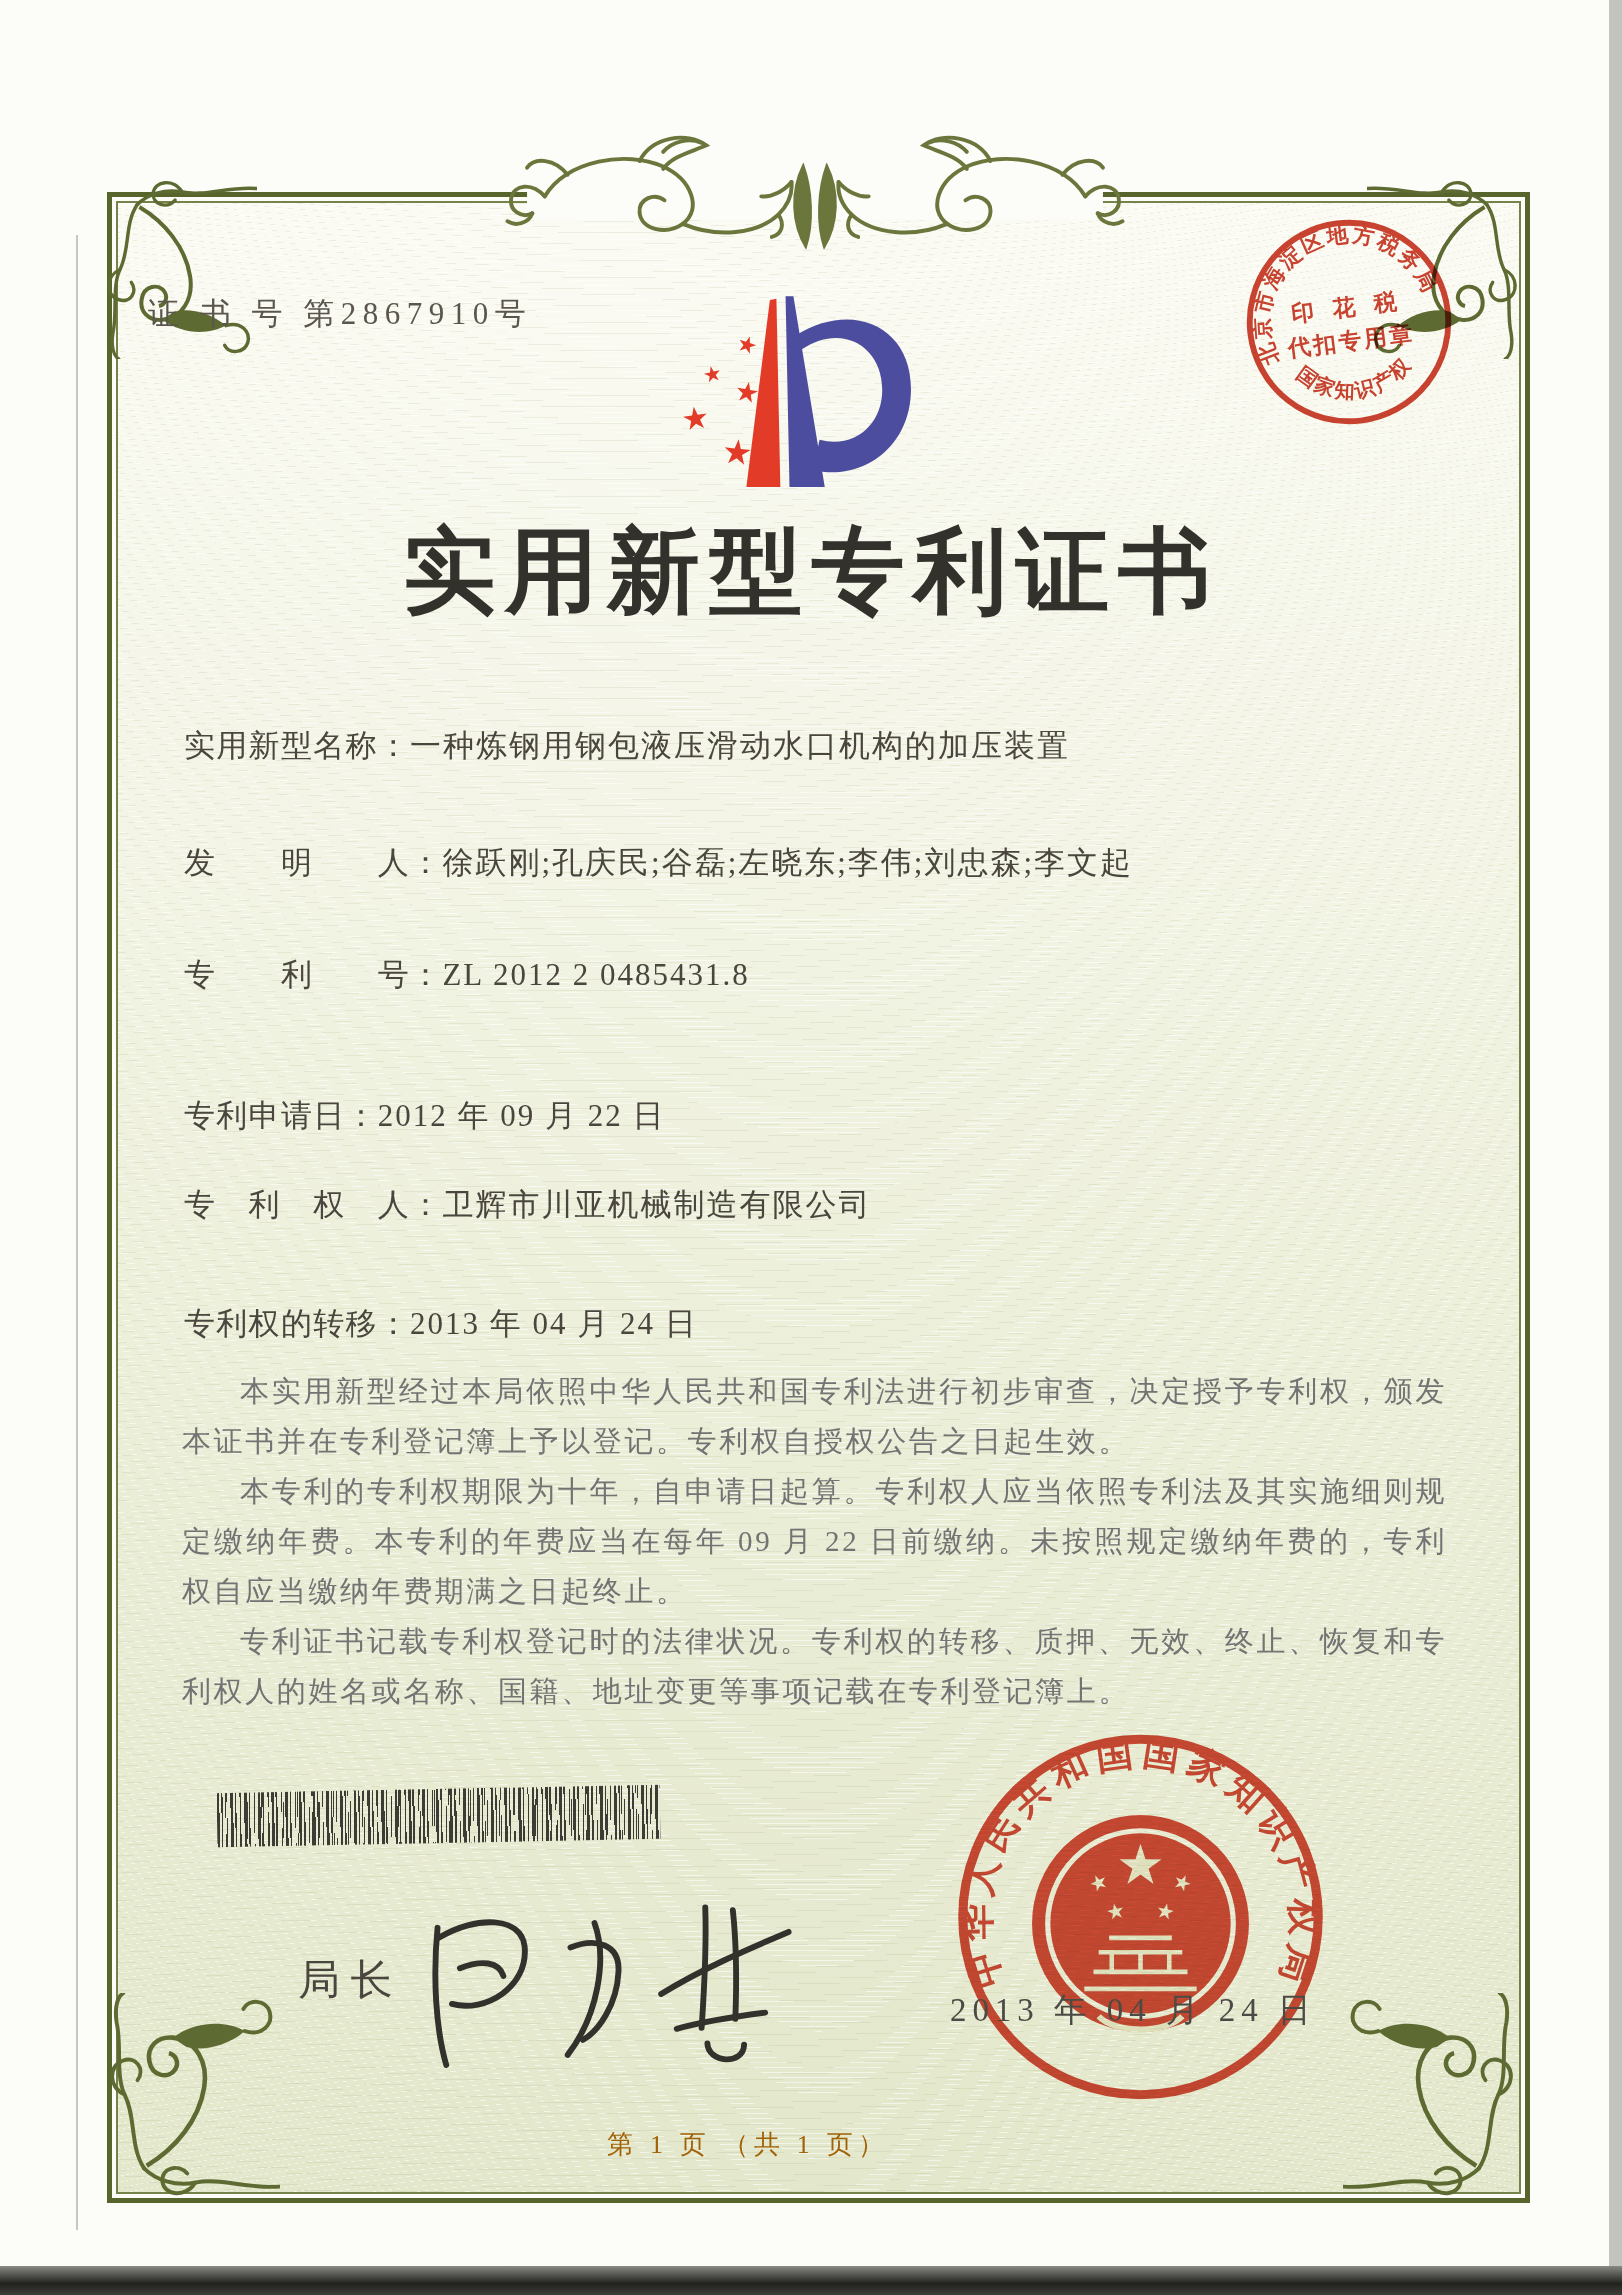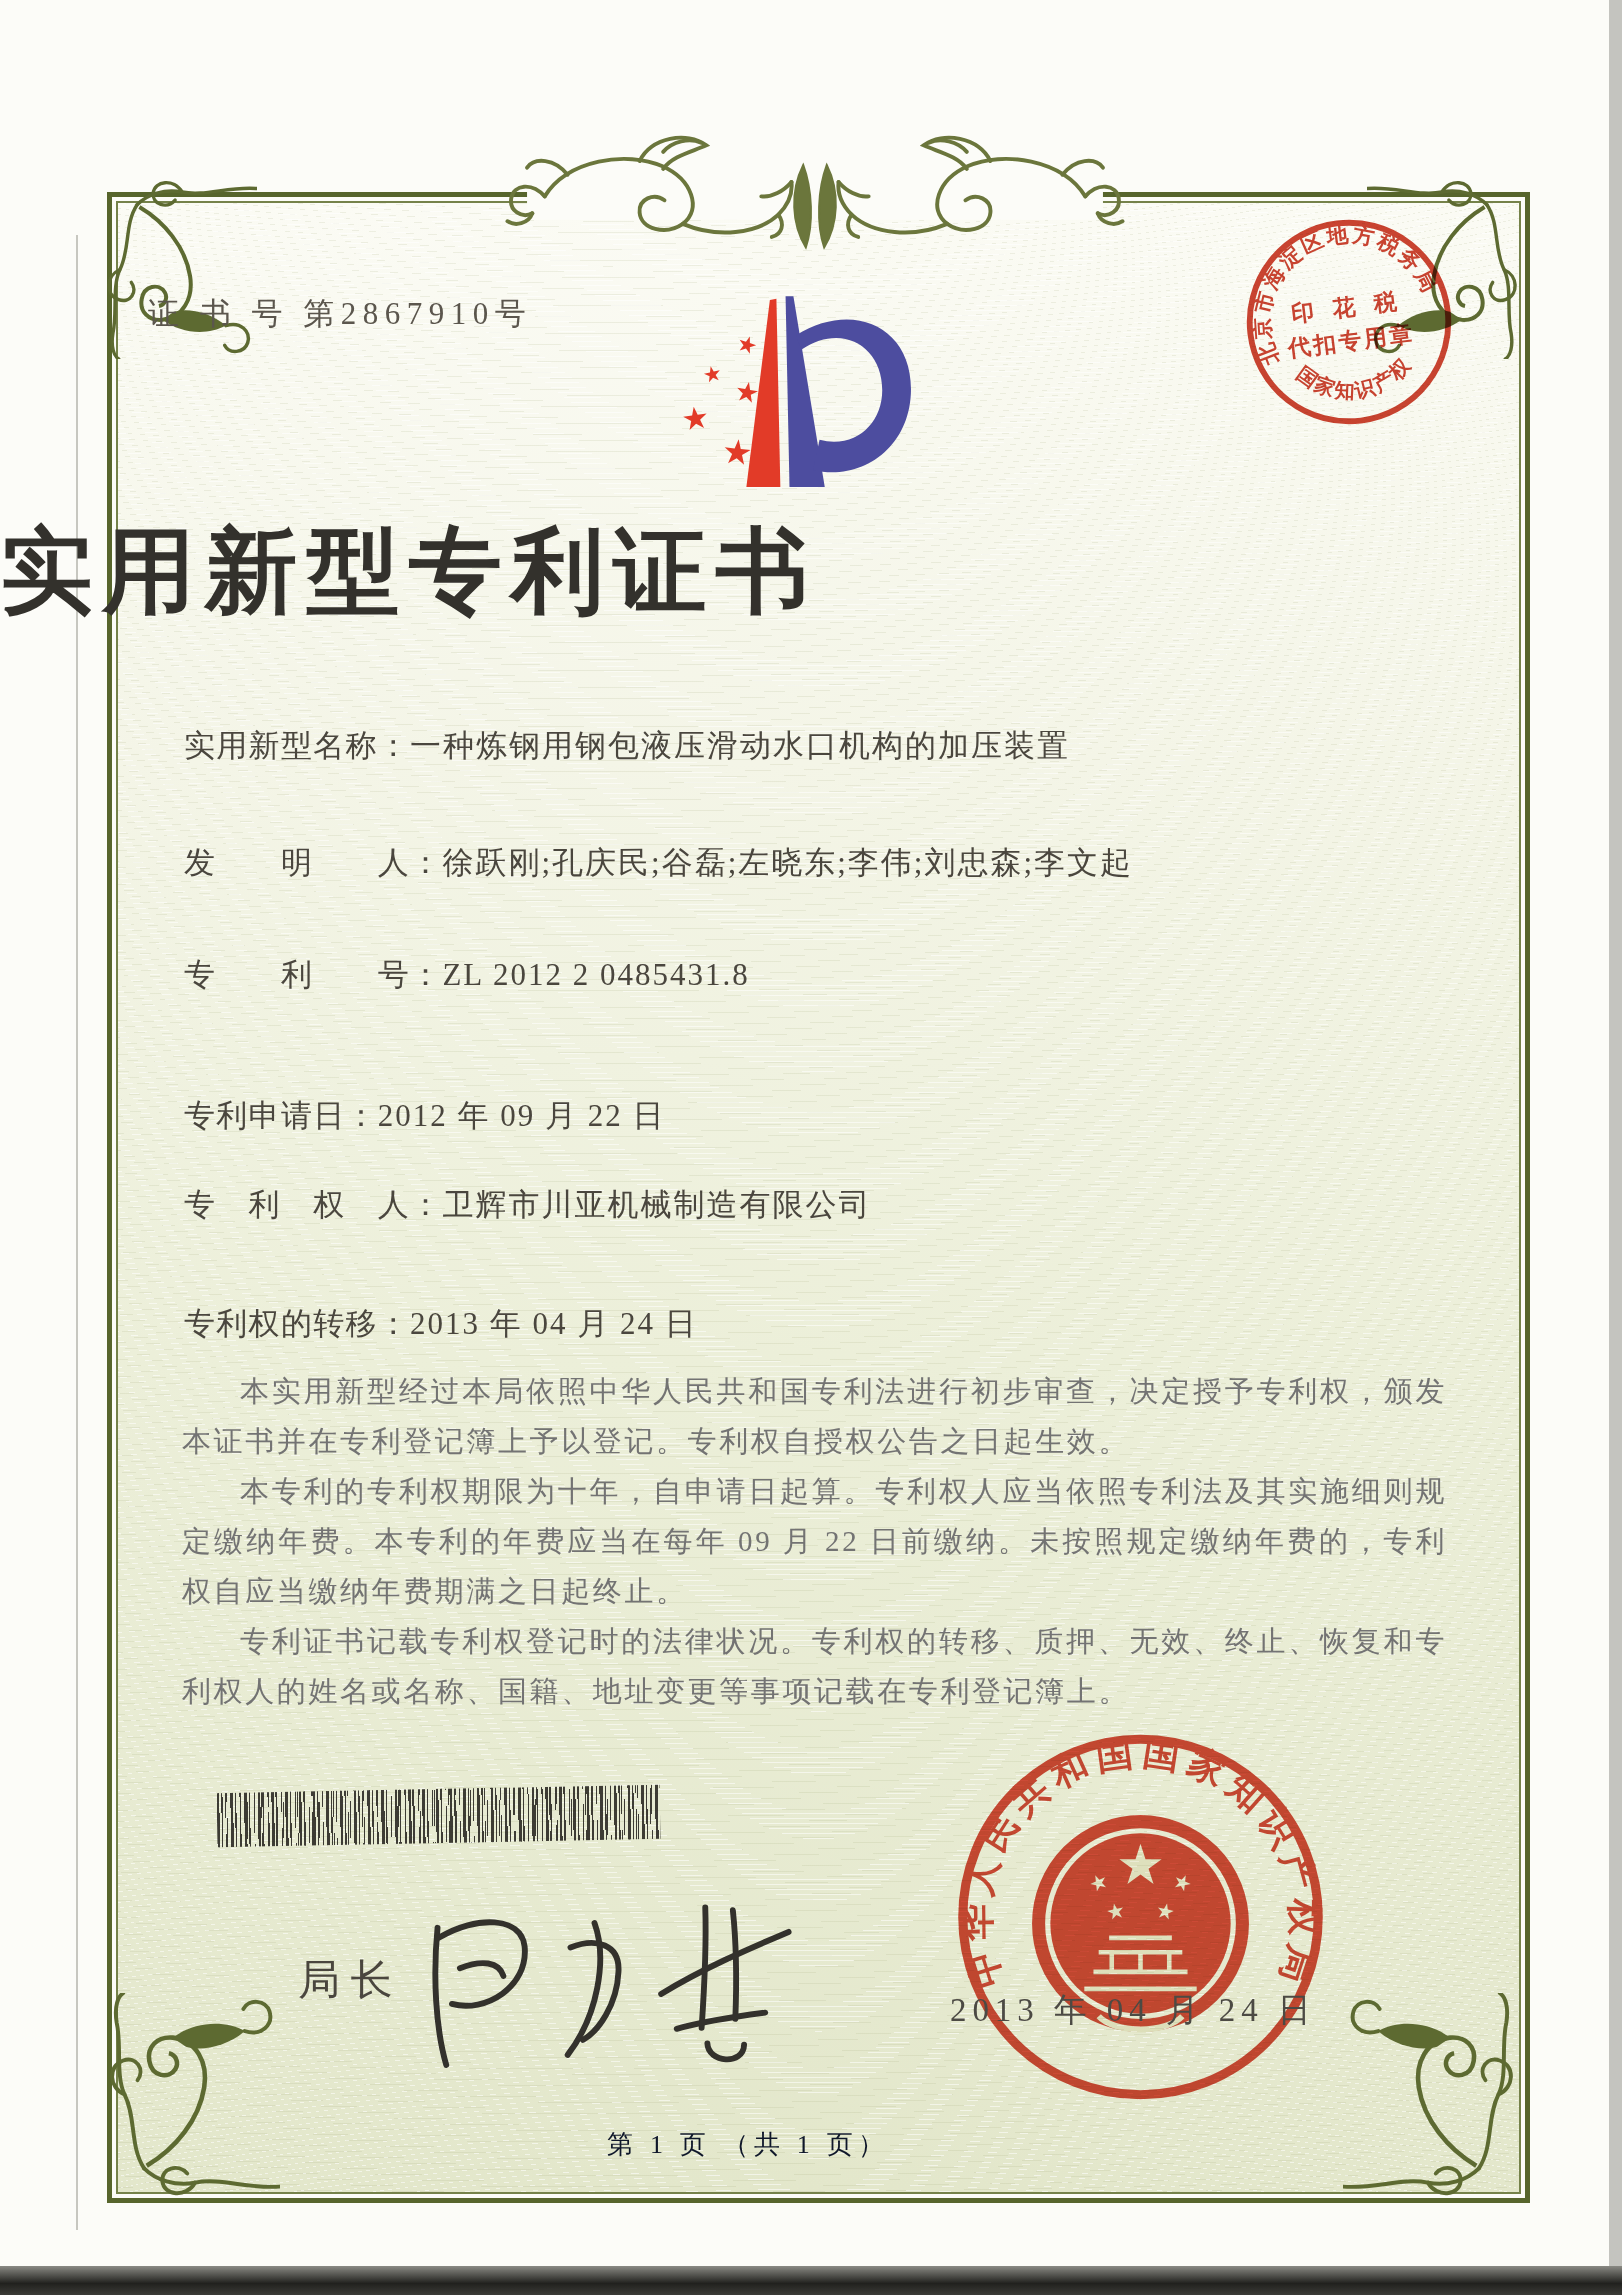--- a/index.html
+++ b/index.html
@@ -13,31 +13,31 @@
     border:5.2px solid #57652c;z-index:1;}
   .frame-inner{position:absolute;inset:3.9px;border:2px solid #75824a;
     background-image:
       repeating-radial-gradient(850px 275px at 50% 118%, rgba(255,255,255,.55) 0 1.3px, rgba(0,0,0,0) 1.3px 15.7px),
       repeating-radial-gradient(981px 301px at 35% -18%, rgba(150,158,108,.14) 0 1.3px, rgba(0,0,0,0) 1.3px 18.3px),
       linear-gradient(180deg,#fbfbf4 0%,#f4f5e7 28%,#ecefd9 58%,#e3e7cb 100%);
   }
   
   .abs{position:absolute;z-index:3;}
   .cert-no{left:148px;top:293px;font-size:31px;letter-spacing:6.5px;color:#5b564d;}
-  .title{left:0;width:1623px;text-align:left;top:509px;font-size:93px;font-weight:700;
+  .title{left:0;width:1623px;text-align:center;top:509px;font-size:93px;font-weight:700;
     letter-spacing:9.2px;color:#33312c;}
   .field{left:184px;font-size:31px;color:#4a463e;white-space:nowrap;}
   .field .flabel{letter-spacing:1.3px;margin-top:48px;}
   .field .fvalue{letter-spacing:2px;}
   .paras{left:182px;top:1366px;width:1265px;font-size:29px;line-height:50px;
     color:#737373;text-align:justify;letter-spacing:2.6px;}
   .paras p{margin:0;text-indent:2em;}
   .director{left:298px;top:1952px;font-size:42px;letter-spacing:10.5px;color:#4a463e;}
   .seal-date{left:950px;top:1988px;font-size:33px;letter-spacing:5.9px;color:#4c4a44;z-index:6;}
-  .footer{left:607px;top:2127px;font-size:26px;letter-spacing:5.2px;color:#0f172a;}
+  .footer{left:607px;top:2127px;font-size:26px;letter-spacing:5.2px;color:#a16207;}
   
   .barcode{left:217px;top:1789px;width:443px;height:54px;z-index:3;
     transform:rotate(-1.1deg);opacity:.88;
     background:
       repeating-linear-gradient(90deg,#26241f 0 2.6px,transparent 2.6px 4.6px,#26241f 4.6px 5.9px,transparent 5.9px 9.8px,#26241f 9.8px 10.5px,transparent 10.5px 13.7px),
       repeating-linear-gradient(90deg,transparent 0 1.3px,#26241f 1.3px 2px,transparent 2px 7.2px);}
   
   .logo{left:668px;top:292px;width:258px;height:203px;z-index:3;}
   .dragon{left:476px;top:119px;width:678px;height:139px;z-index:2;}
   .corner{z-index:2;}

